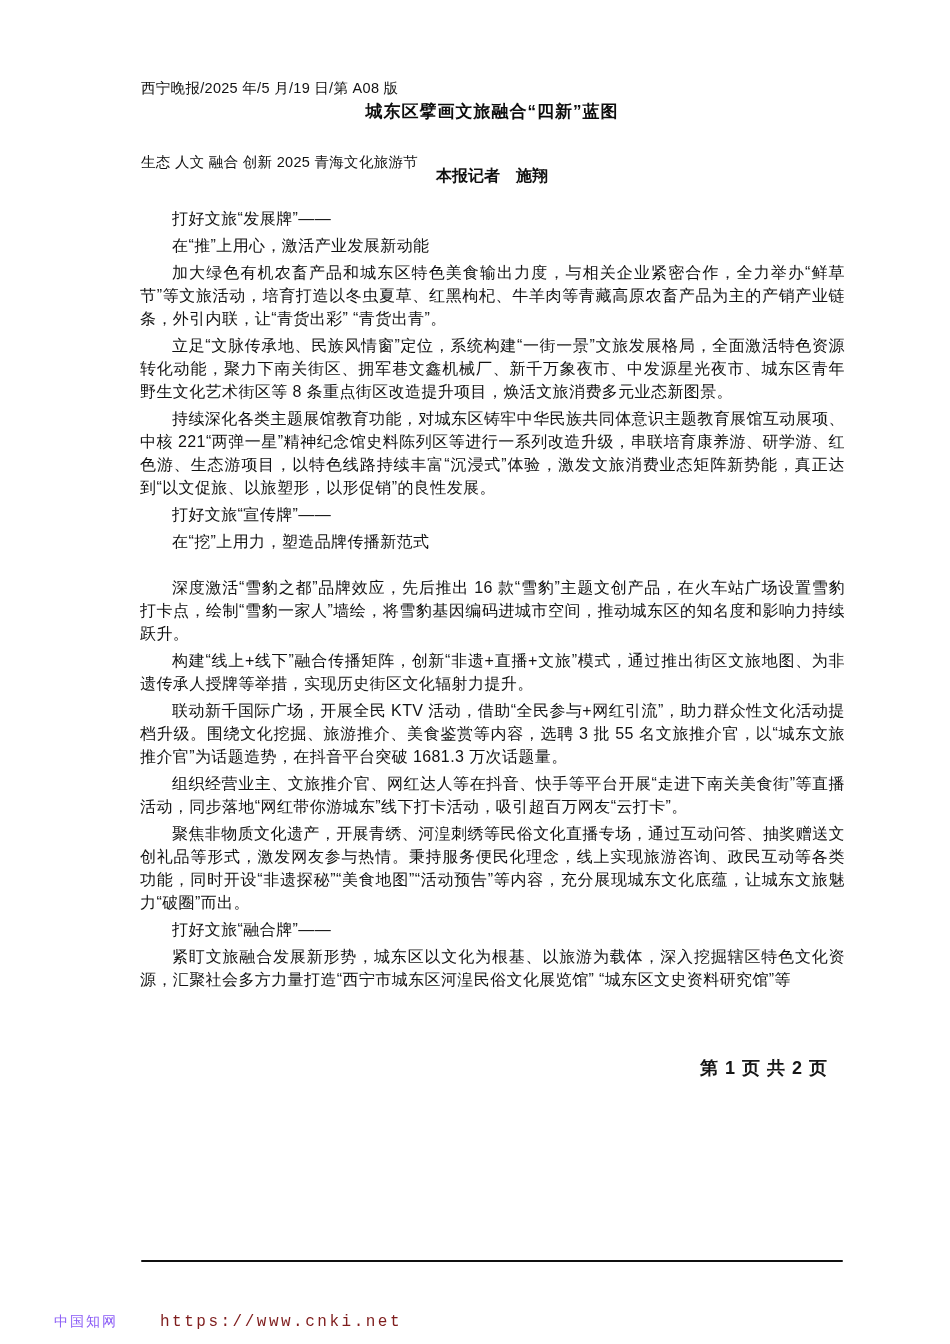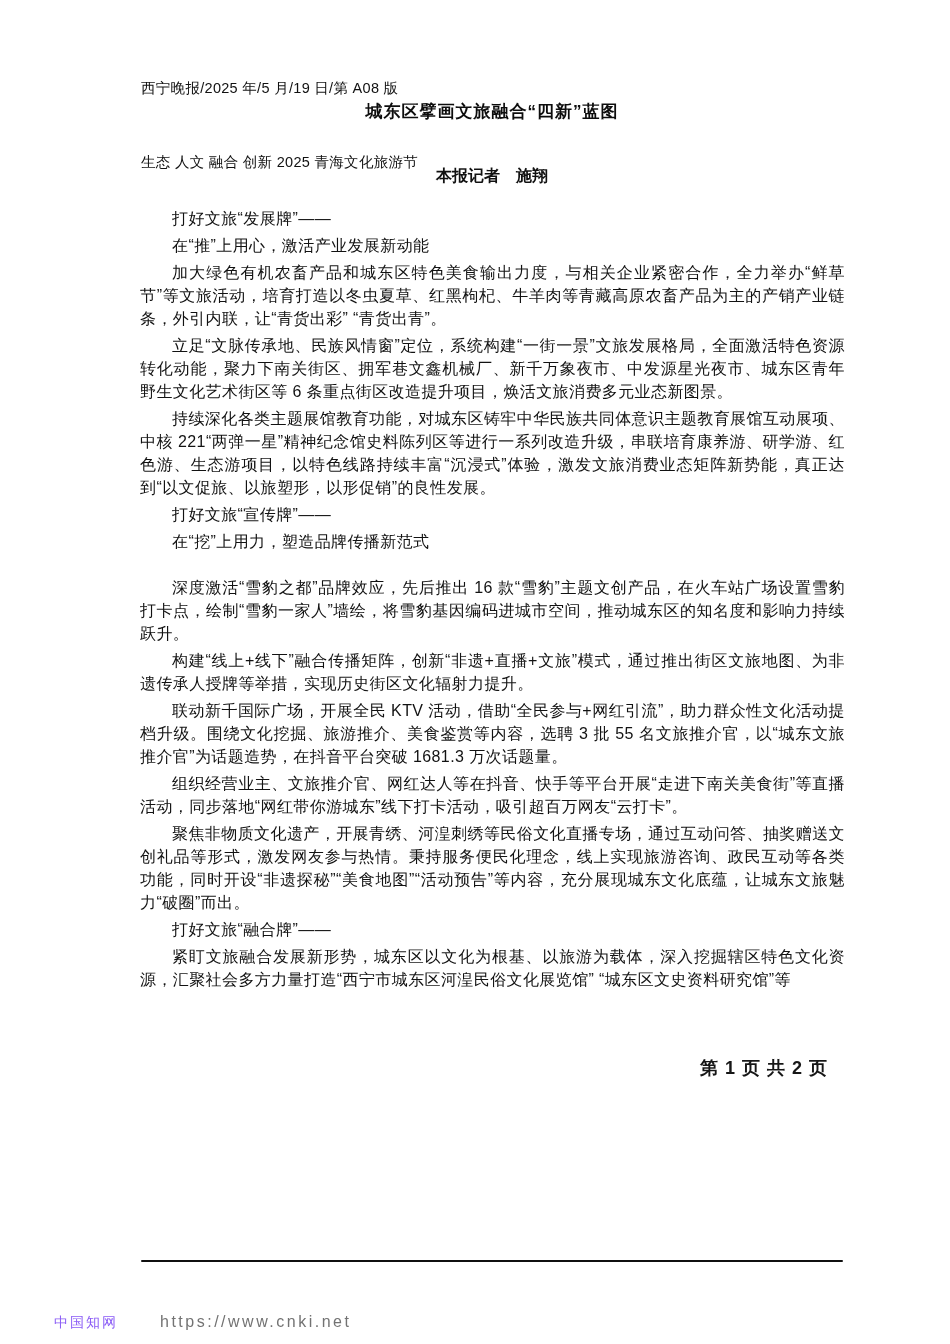--- a/index.html
+++ b/index.html
@@ -55,43 +55,43 @@
     width: 702px; height: 2px; background: #101010;
   }
   .watermark {
     position: absolute; left: 34px; top: 1293px;
     display: flex; align-items: baseline; gap: 34px;
   }
   .watermark-brand {
     font-size: 14px; color: #8b5cf6; letter-spacing: 2px;
   }
   .watermark-url {
-    font-family: Liberation Sans, sans-serif;
-    font-size: 16px; color: #737373; letter-spacing: 2.5px;
+    font-family: Liberation Mono, monospace;
+    font-size: 16px; color: #7f1d1d; letter-spacing: 2.5px;
   }
 </style>
 </head>
 <body>
 
 <div class="page">
 
   <div class="page-header">
     <div>西宁晚报/2025 年/5 月/19 日/第 A08 版</div>
     <div>生态 人文 融合 创新 2025 青海文化旅游节</div>
   </div>
 
   <div class="article-title">城东区擘画文旅融合“四新”蓝图</div>
 
   <div class="byline">本报记者　施翔</div>
 
   <div class="article-body">
     <div class="subhead">打好文旅“发展牌”——</div>
     <div class="subhead">在“推”上用心，激活产业发展新动能</div>
     <div class="para">加大绿色有机农畜产品和城东区特色美食输出力度，与相关企业紧密合作，全力举办“鲜草节”等文旅活动，培育打造以冬虫夏草、红黑枸杞、牛羊肉等青藏高原农畜产品为主的产销产业链条，外引内联，让“青货出彩” “青货出青”。</div>
-    <div class="para">立足“文脉传承地、民族风情窗”定位，系统构建“一街一景”文旅发展格局，全面激活特色资源转化动能，聚力下南关街区、拥军巷文鑫机械厂、新千万象夜市、中发源星光夜市、城东区青年野生文化艺术街区等 6 条重点街区改造提升项目，焕活文旅消费多元业态新图景。</div>
+    <div class="para">立足“文脉传承地、民族风情窗”定位，系统构建“一街一景”文旅发展格局，全面激活特色资源转化动能，聚力下南关街区、拥军巷文鑫机械厂、新千万象夜市、中发源星光夜市、城东区青年野生文化艺术街区等 8 条重点街区改造提升项目，焕活文旅消费多元业态新图景。</div>
     <div class="para">持续深化各类主题展馆教育功能，对城东区铸牢中华民族共同体意识主题教育展馆互动展项、中核 221“两弹一星”精神纪念馆史料陈列区等进行一系列改造升级，串联培育康养游、研学游、红色游、生态游项目，以特色线路持续丰富“沉浸式”体验，激发文旅消费业态矩阵新势能，真正达到“以文促旅、以旅塑形，以形促销”的良性发展。</div>
     <div class="subhead">打好文旅“宣传牌”——</div>
     <div class="subhead gap-after">在“挖”上用力，塑造品牌传播新范式</div>
     <div class="para">深度激活“雪豹之都”品牌效应，先后推出 16 款“雪豹”主题文创产品，在火车站广场设置雪豹打卡点，绘制“雪豹一家人”墙绘，将雪豹基因编码进城市空间，推动城东区的知名度和影响力持续跃升。</div>
     <div class="para">构建“线上+线下”融合传播矩阵，创新“非遗+直播+文旅”模式，通过推出街区文旅地图、为非遗传承人授牌等举措，实现历史街区文化辐射力提升。</div>
     <div class="para">联动新千国际广场，开展全民 KTV 活动，借助“全民参与+网红引流”，助力群众性文化活动提档升级。围绕文化挖掘、旅游推介、美食鉴赏等内容，选聘 3 批 55 名文旅推介官，以“城东文旅推介官”为话题造势，在抖音平台突破 1681.3 万次话题量。</div>
     <div class="para">组织经营业主、文旅推介官、网红达人等在抖音、快手等平台开展“走进下南关美食街”等直播活动，同步落地“网红带你游城东”线下打卡活动，吸引超百万网友“云打卡”。</div>
     <div class="para">聚焦非物质文化遗产，开展青绣、河湟刺绣等民俗文化直播专场，通过互动问答、抽奖赠送文创礼品等形式，激发网友参与热情。秉持服务便民化理念，线上实现旅游咨询、政民互动等各类功能，同时开设“非遗探秘”“美食地图”“活动预告”等内容，充分展现城东文化底蕴，让城东文旅魅力“破圈”而出。</div>
     <div class="subhead">打好文旅“融合牌”——</div>
     <div class="para">紧盯文旅融合发展新形势，城东区以文化为根基、以旅游为载体，深入挖掘辖区特色文化资源，汇聚社会多方力量打造“西宁市城东区河湟民俗文化展览馆” “城东区文史资料研究馆”等</div>

